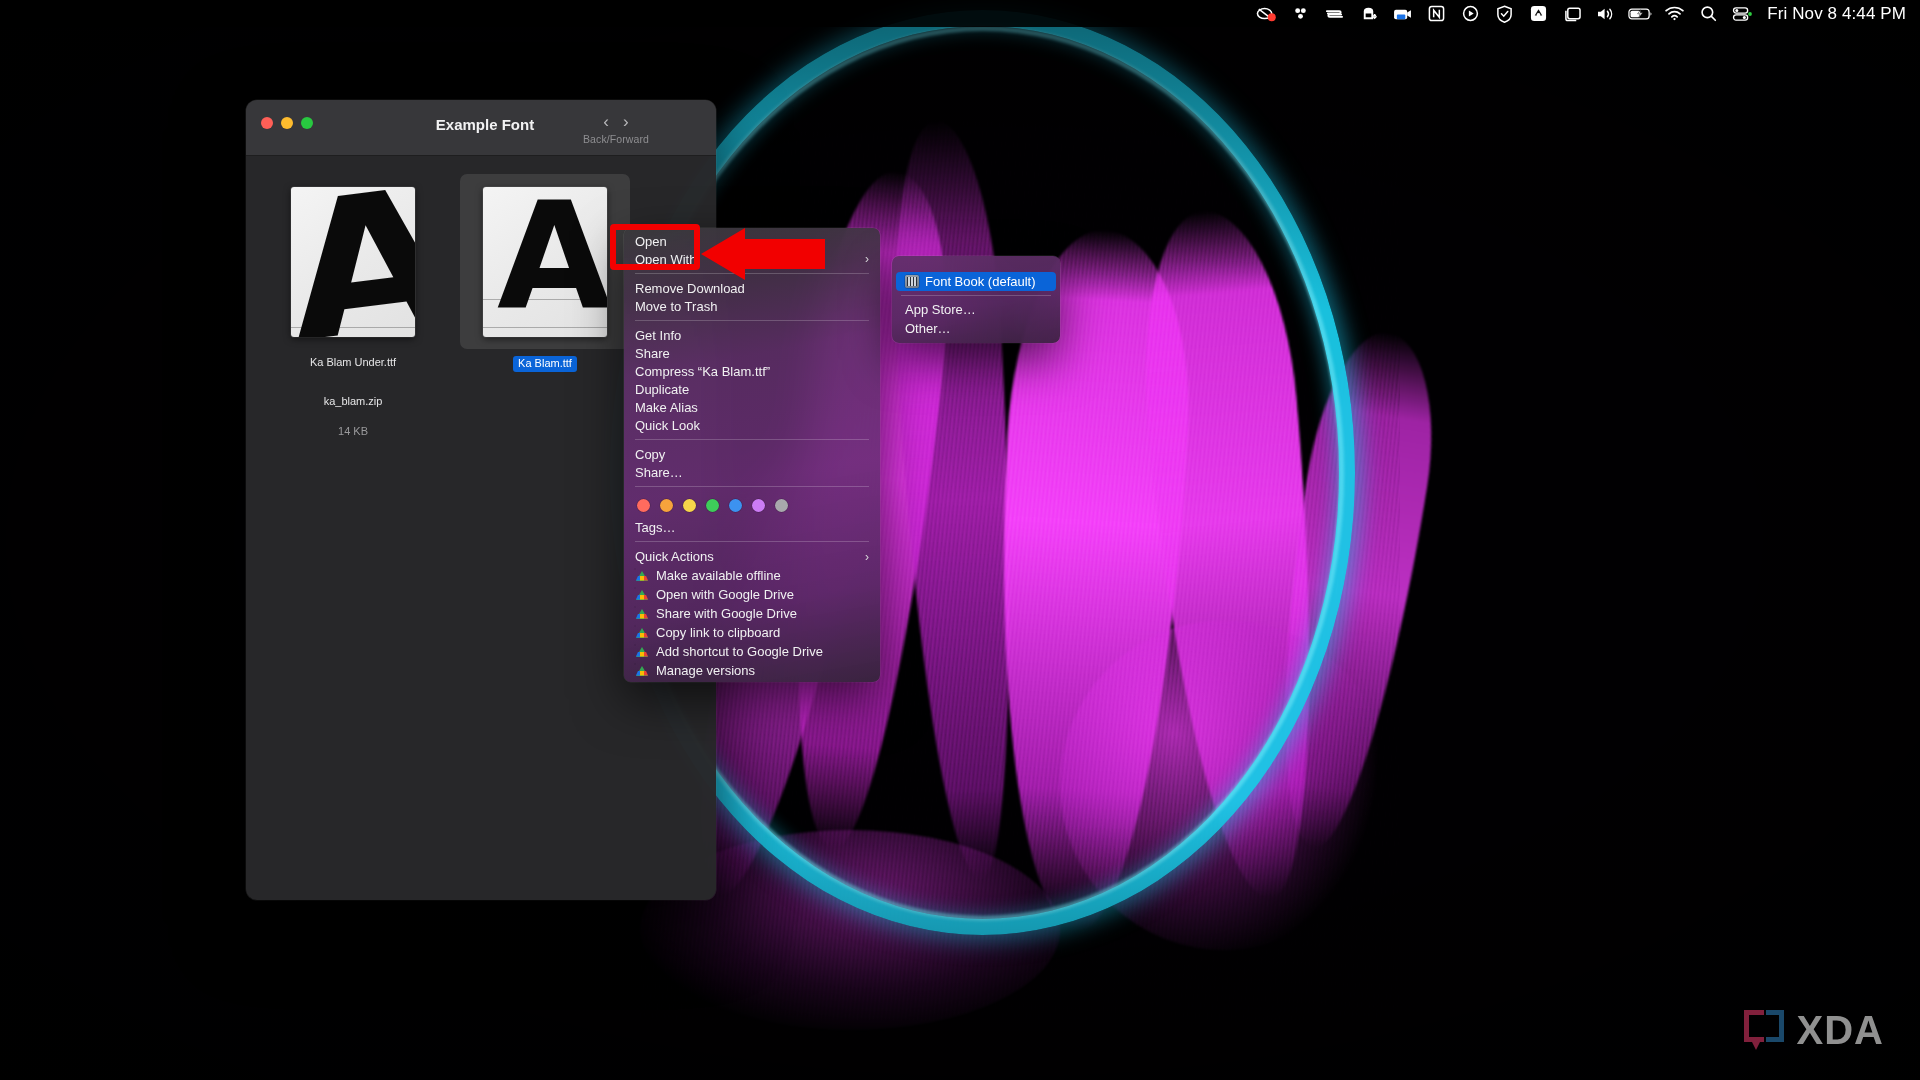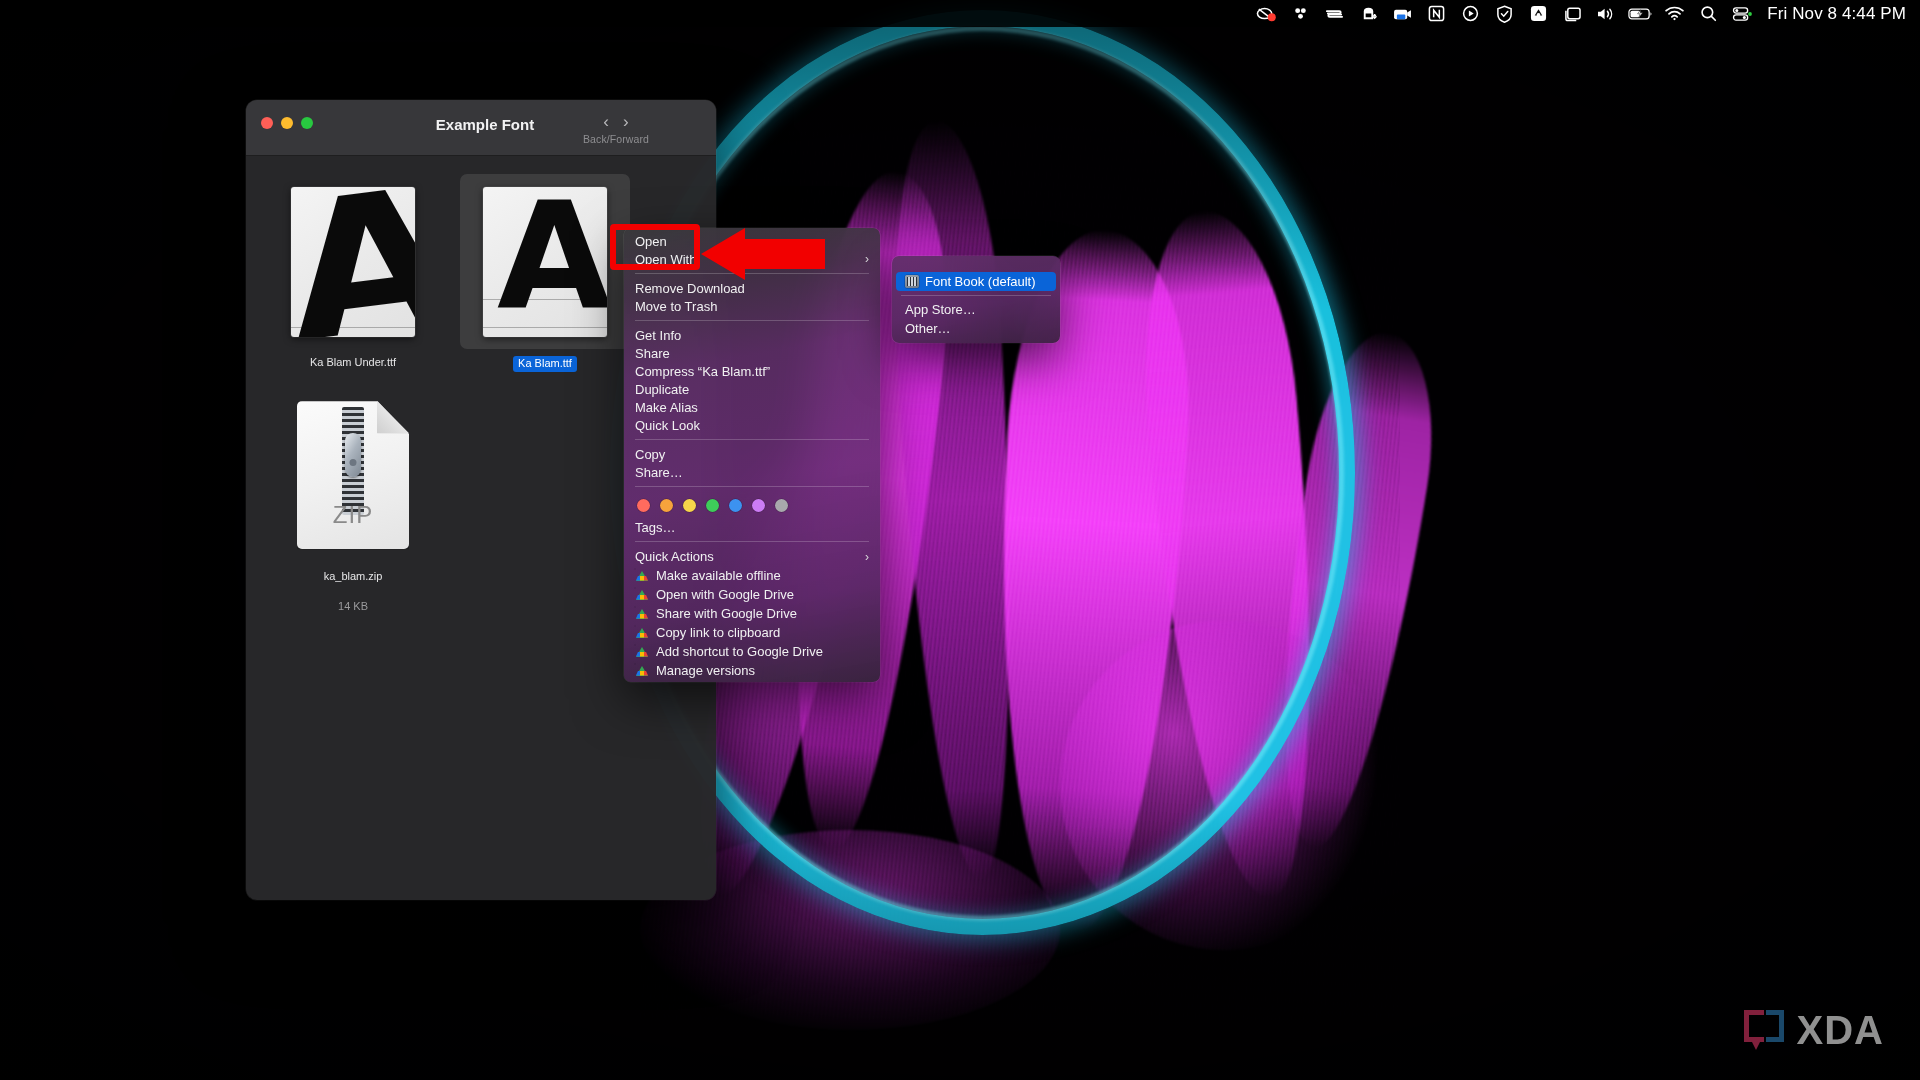--- a/index.html
+++ b/index.html
@@ -427,31 +427,20 @@
         <div class="fontthumb">
           <div class="line" style="top:112px;"></div>
           <div class="line" style="top:140px;"></div>
           <div class="glyph" style="left:14px;top:-4px;font-size:148px;">A</div>
         </div>
       </div>
       <div class="fname sel">Ka Blam.ttf</div>
     </div>
 
     <div class="file">
-      <div class="thumbwrap">
-        <div class="zipthumb">
-          <div class="zipbody"></div>
-          <div class="zipfold"></div>
-          <div class="zipper">
-            <div class="teeth"></div>
-            <div class="pull"></div>
-          </div>
-          <div class="ziptext">ZIP</div>
-        </div>
-      </div>
       <div class="fname">ka_blam.zip</div>
       <div class="fsize">14 KB</div>
     </div>
 
   </div>
 </div>
 
 <div id="ctxmenu">
 
   <div class="mi">

